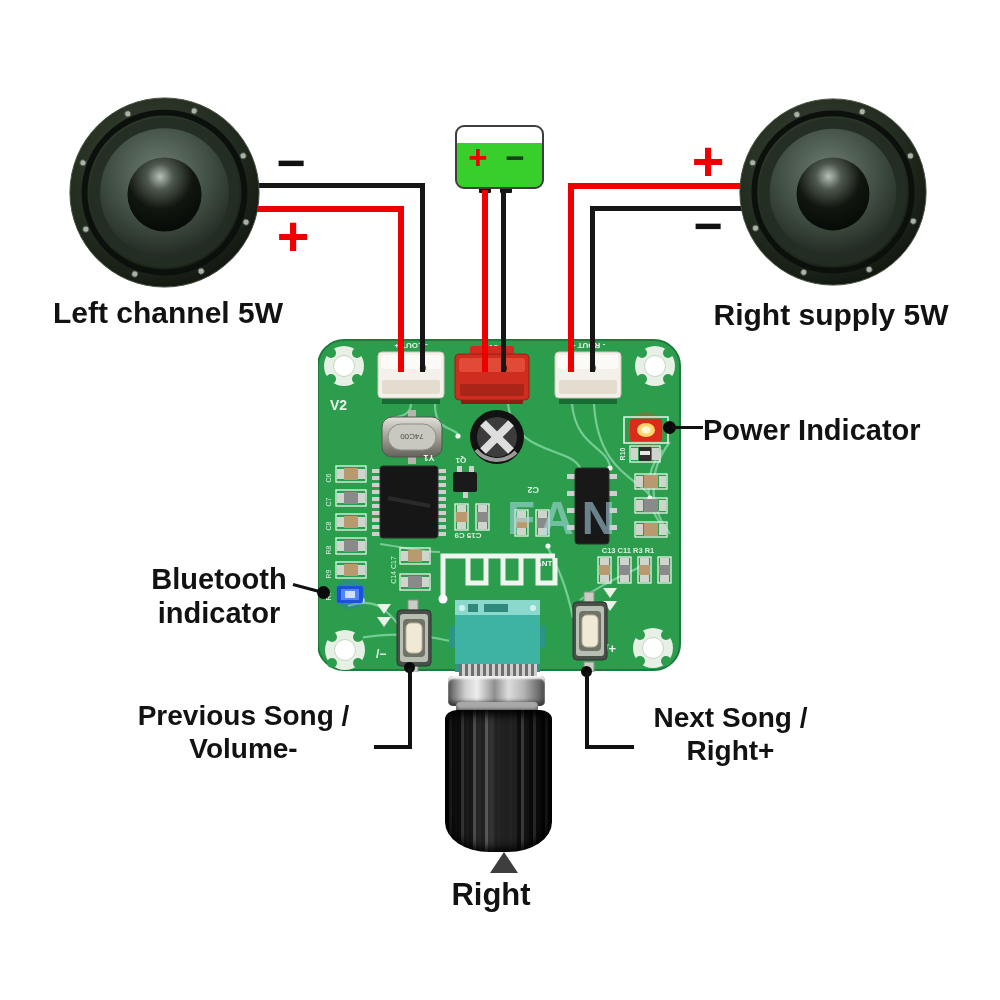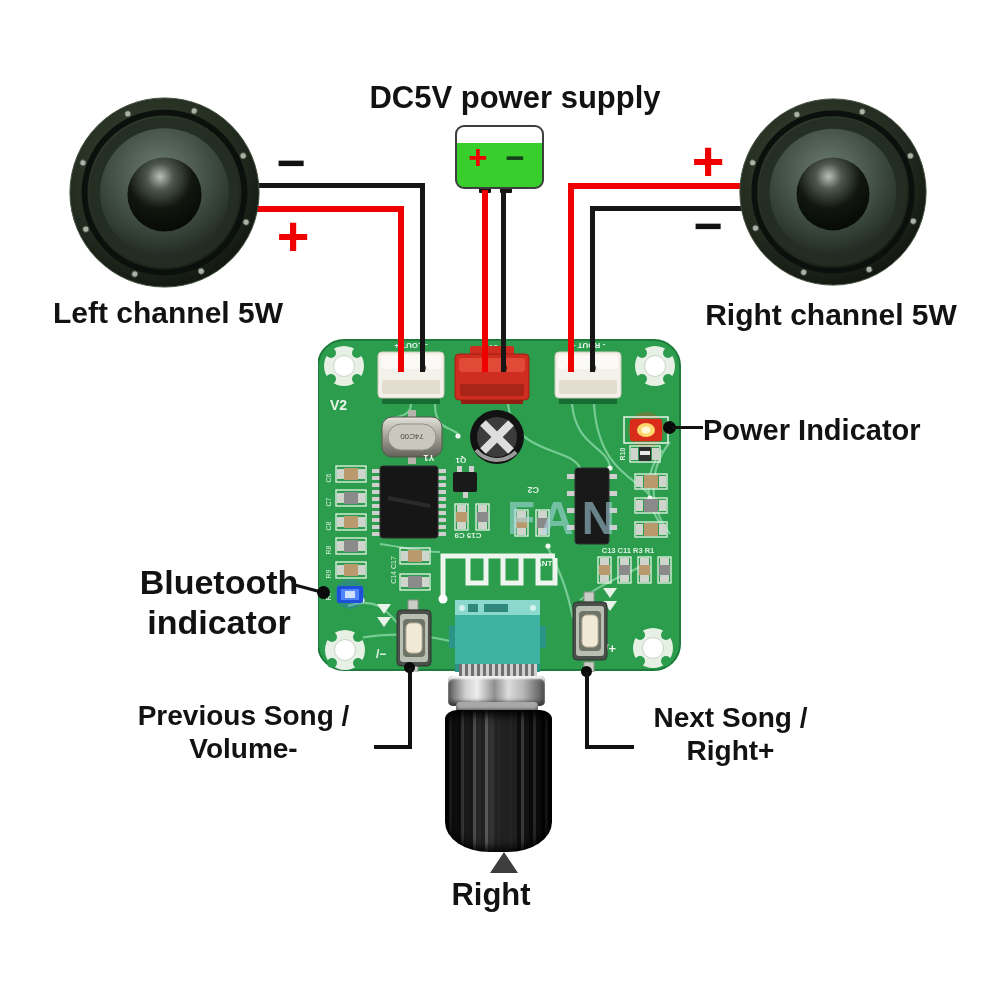--- a/index.html
+++ b/index.html
@@ -31,21 +31,20 @@
        box-shadow:inset 0 10px 10px -5px #000, inset 0 -8px 10px -4px #000;}
   .arrow-up{position:absolute;left:490px;top:852px;width:0;height:0;z-index:9;
        border-left:14px solid transparent;border-right:14px solid transparent;border-bottom:21px solid #3e3e3e;}
   svg{position:absolute;}
 </style>
 </head>
 <body>
 
 <div class="canvas">
 
-  <div class="txt" style="left:320px;top:80px;width:390px;font-size:31px;">DC5V power supply</div>
 
   <div class="psu">
     <div class="sign" style="left:8px;top:14px;width:26px;font-size:33px;color:#ee0000;line-height:1;">+</div>
     <div class="sign" style="left:45px;top:14px;width:26px;font-size:33px;color:#15421a;line-height:1;">−</div>
   </div>
   <div class="psu-term" style="left:479px;top:184px;"></div>
   <div class="psu-term" style="left:500px;top:184px;"></div>
 
   <div class="wire blk" style="left:252px;top:183px;width:173px;height:5px;z-index:6;"></div>
   <div class="wire blk" style="left:420px;top:183px;width:5px;height:189px;z-index:6;"></div>
@@ -143,21 +142,21 @@
       <g transform="rotate(290 100 100)">
           <circle cx="100" cy="11" r="3.2"></circle>
         </g>
       <g transform="rotate(335 100 100)">
           <circle cx="100" cy="11" r="3.2"></circle>
         </g>
     </g>
   </svg>
 
   <div class="txt" style="left:18px;top:295px;width:300px;font-size:30px;">Left channel 5W</div>
-  <div class="txt" style="left:681px;top:297px;width:300px;font-size:30px;">Right channel 5W</div>
+  <div class="txt" style="left:681px;top:297px;width:300px;font-size:30px;">Right supply 5W</div>
 
   <svg style="left:318px;top:338px;z-index:3;" width="364" height="334" viewBox="0 0 364 334">
     <defs>
       <linearGradient id="metG" x1="0" y1="0" x2="0" y2="1">
         <stop offset="0%" stop-color="#e2e2da"></stop>
           <stop offset="55%" stop-color="#9a9a90"></stop>
           <stop offset="100%" stop-color="#62625a"></stop>
       </linearGradient>
     </defs>
     <rect x="0" y="2" width="362" height="330" rx="26" fill="#2b9d4d" stroke="#1d7c3b" stroke-width="2"></rect>
@@ -530,21 +529,21 @@
 
   <div class="dot" style="left:404px;top:662px;width:11px;height:11px;z-index:12;"></div>
   <div class="leader" style="left:408px;top:668px;width:3.5px;height:80px;z-index:12;"></div>
   <div class="leader" style="left:374px;top:745px;width:38px;height:3.5px;z-index:12;"></div>
 
   <div class="dot" style="left:581px;top:666px;width:11px;height:11px;z-index:12;"></div>
   <div class="leader" style="left:585px;top:672px;width:3.5px;height:76px;z-index:12;"></div>
   <div class="leader" style="left:585px;top:745px;width:49px;height:3.5px;z-index:12;"></div>
 
   <div class="txt" style="left:703px;top:413px;width:260px;font-size:29px;text-align:left;">Power Indicator</div>
-  <div class="txt" style="left:95px;top:562px;width:248px;font-size:34px;">
+  <div class="txt" style="left:95px;top:562px;width:248px;font-size:29px;">
     <div>Bluetooth</div>
     <div>indicator</div>
   </div>
   <div class="txt" style="left:95px;top:699px;width:297px;font-size:28px;">
     <div>Previous Song /</div>
     <div>Volume-</div>
   </div>
   <div class="txt" style="left:583px;top:701px;width:295px;font-size:28px;">
     <div>Next Song /</div>
     <div>Right+</div>

